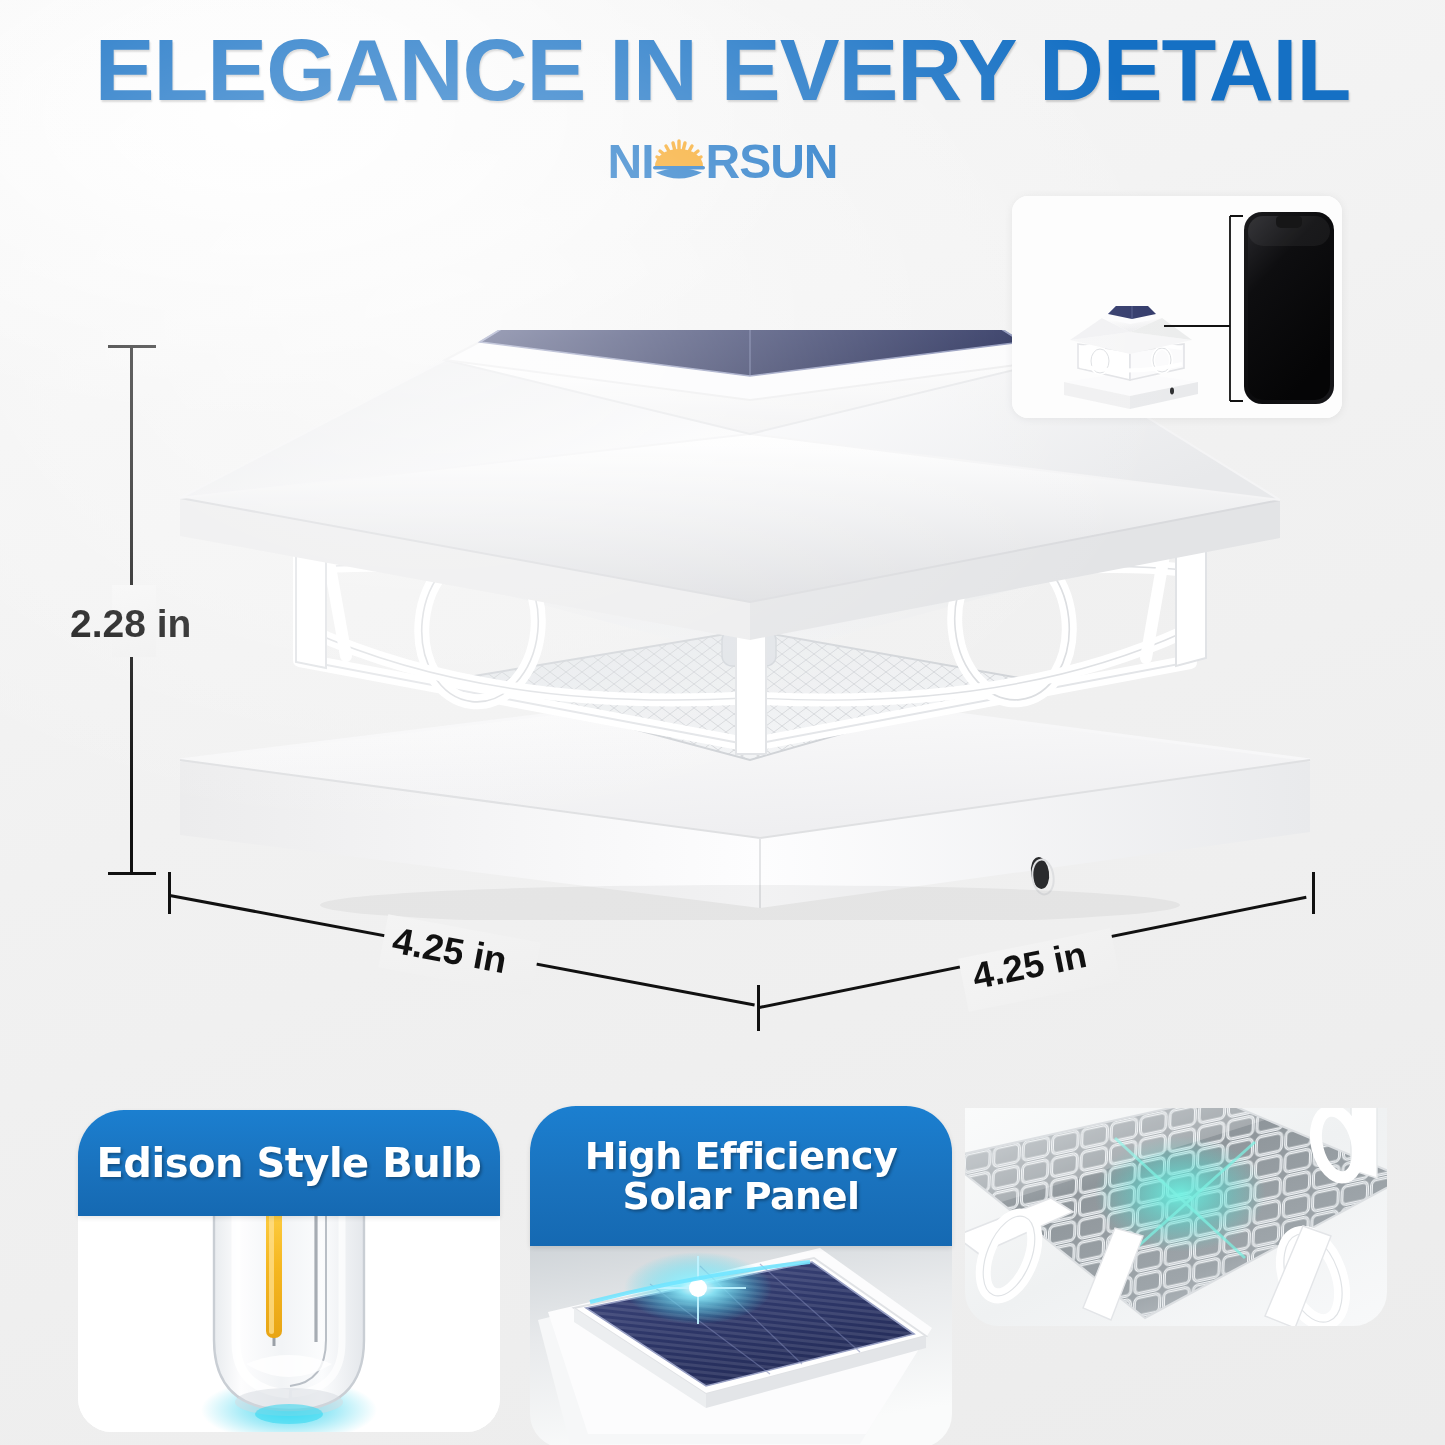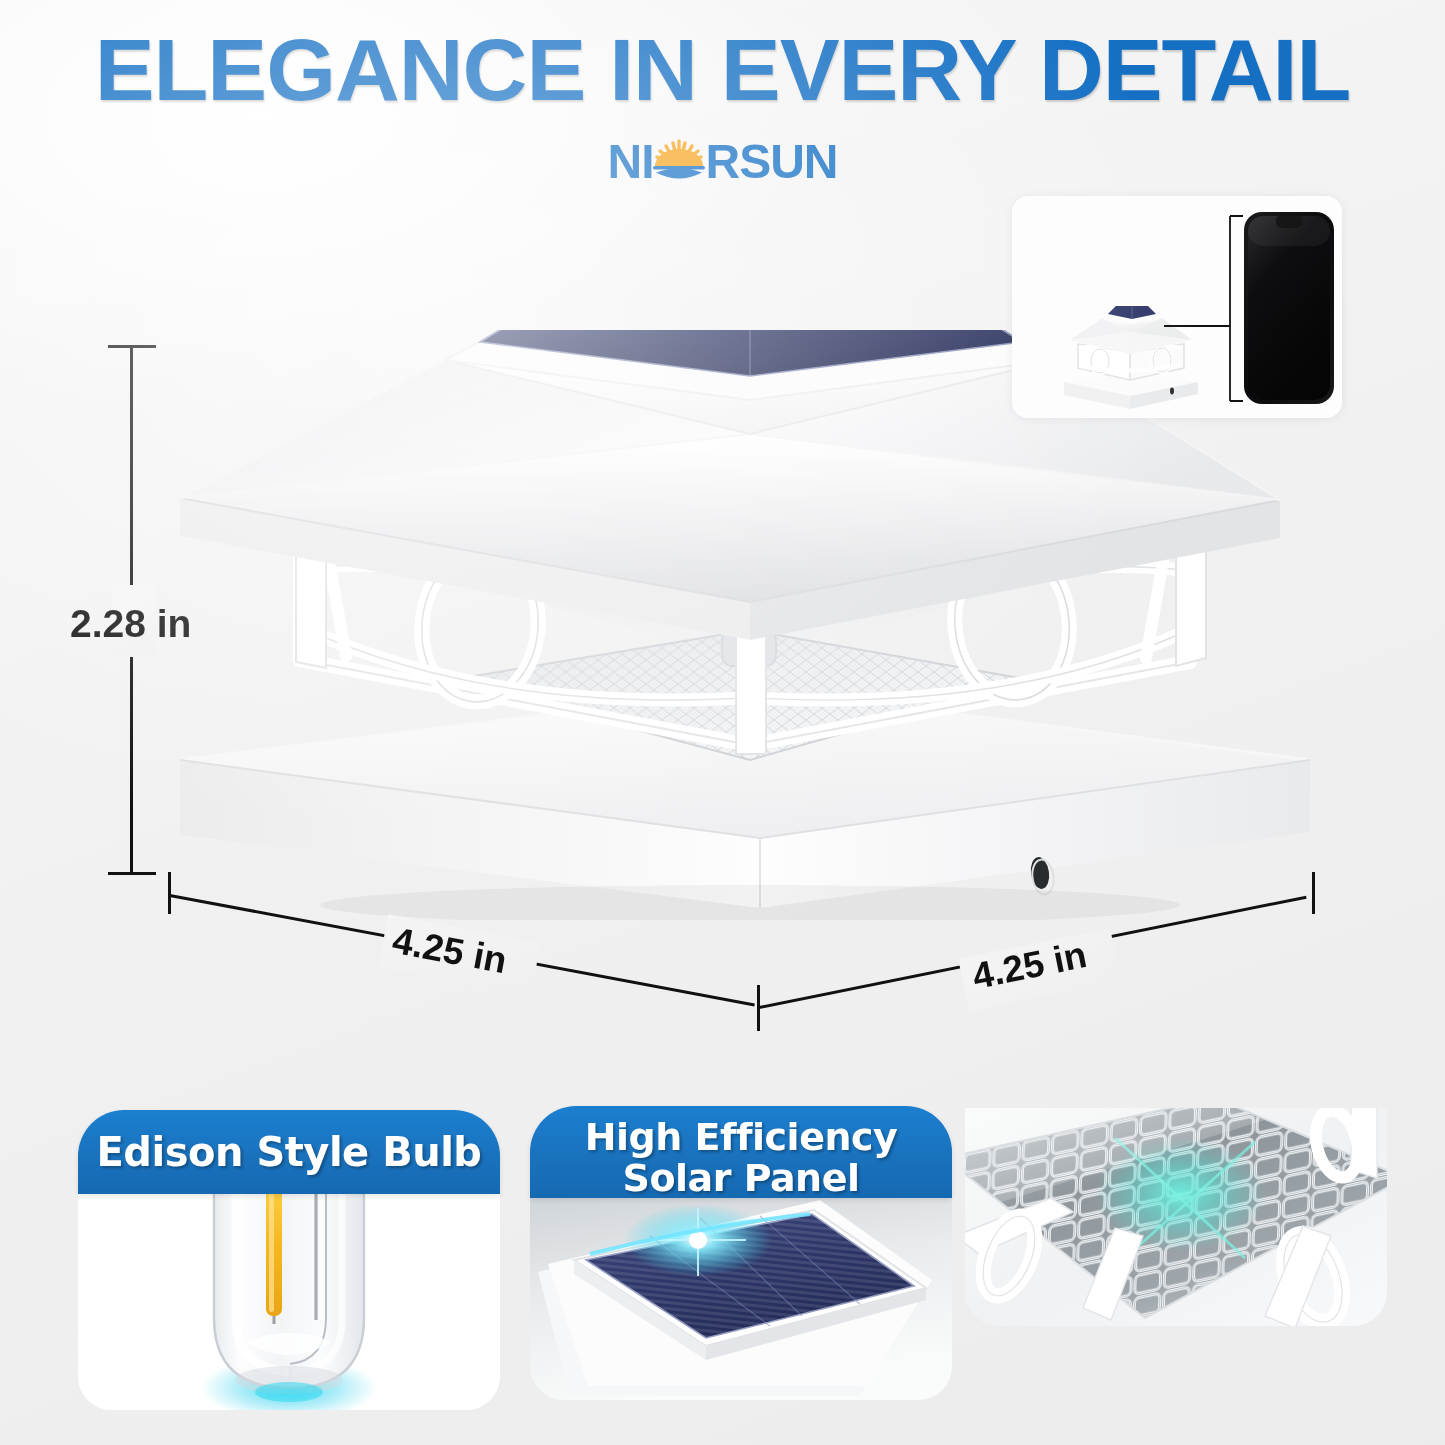--- a/index.html
+++ b/index.html
@@ -80,28 +80,28 @@
     box-shadow:0 1px 10px rgba(0,0,0,.07);
   }
   #inset svg{display:block;border-radius:16px;}
 
   
   .card{position:absolute;top:1110px;width:422px;height:318px;}
   #card-1{left:78px;}
   #card-2{left:530px;top:1106px;}
   #card-3{left:965px;}
   .card-head{
-    position:relative;width:100%;height:84px;
+    position:relative;width:100%;height:106px;
     background:linear-gradient(180deg,#1b7fd0 0%,#1a72bd 55%,#1569b2 100%);
     border-radius:46px 46px 0 0;
     display:flex;align-items:center;justify-content:center;
     box-shadow:0 2px 5px rgba(0,0,0,.10);
     z-index:2;
   }
-  #card-2 .card-head{height:92px;align-items:flex-end;}
+  #card-2 .card-head{height:140px;}
   .card-head .lbl{
     color:#fff;font-weight:bold;text-align:center;line-height:1.06;
     font-size:40px;letter-spacing:-.5px;
     text-shadow:2px 2px 3px rgba(0,0,0,.30);
     font-family:"DejaVu Sans","Liberation Sans",sans-serif;
     padding:0 10px;
   }
   #card-2 .card-head .lbl{font-size:38px;white-space:pre-line;}
   .card-body{
     position:relative;width:100%;overflow:hidden;

